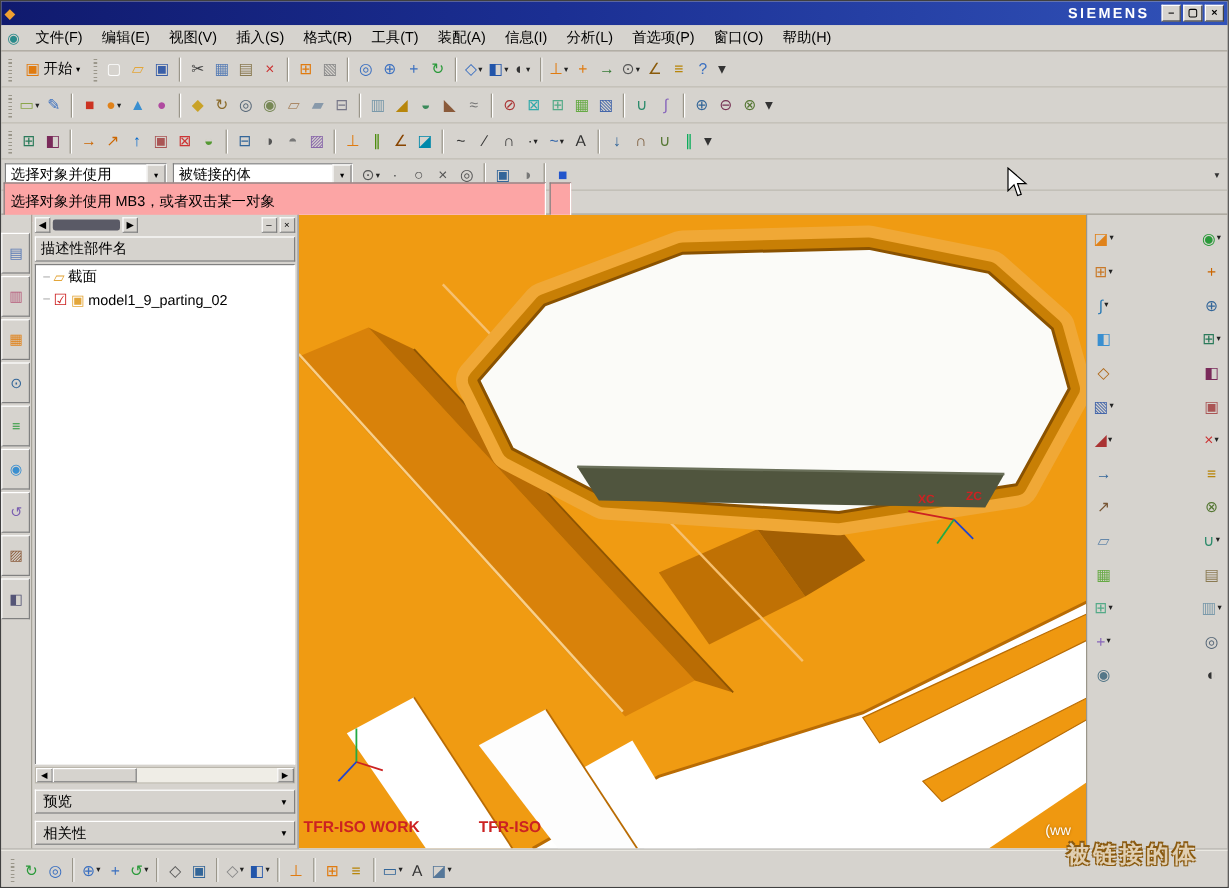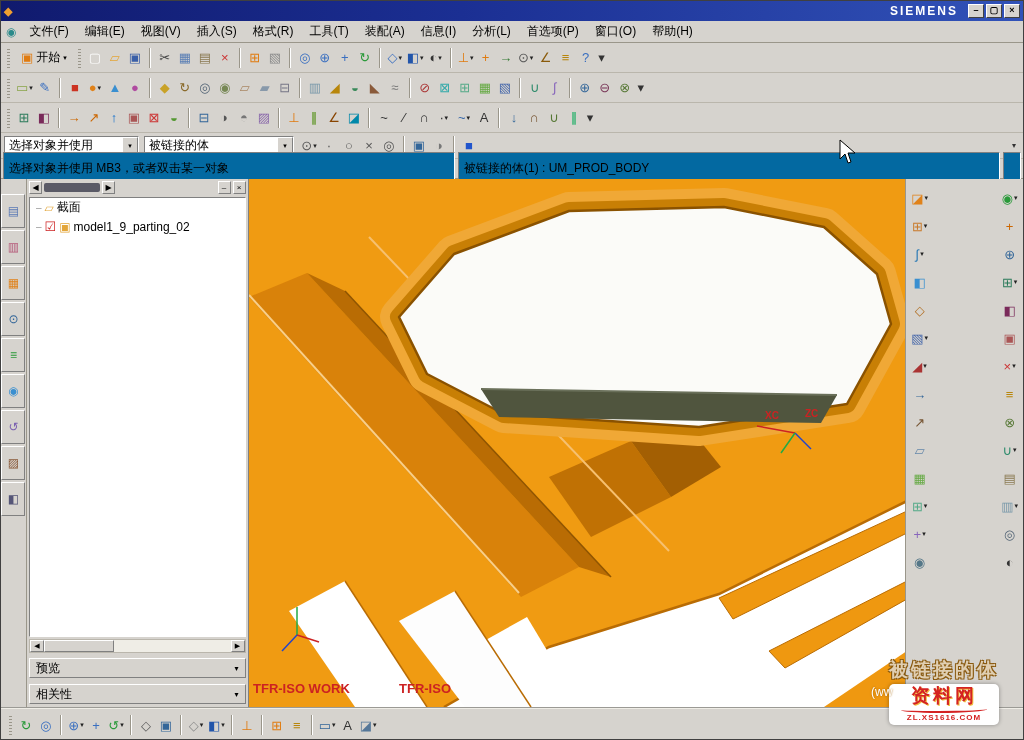--- a/index.html
+++ b/index.html
@@ -60,21 +60,21 @@
   .combo .cval { overflow:hidden; white-space:nowrap; }
   .combo .arrowbtn { margin-left:auto; width:16px; height:18px; background:#d6d3ce;
     border:1px solid; border-color:#fff #808080 #808080 #fff;
     display:flex; align-items:center; justify-content:center; font-size:7px; }
   .spacer { flex:1; }
   
   .promptbar { height:20px; display:flex; align-items:center; background:#d6d3ce;
     padding:0 2px; gap:3px; border-bottom:1px solid #9a968a; }
   .sunken { border:1px solid; border-color:#808080 #ffffff #ffffff #808080;
     height:34px; font-size:12px; padding:0 5px; display:flex; align-items:center;
-    background:#0369a1; white-space:nowrap; overflow:hidden; }
+    background:#fca5a5; white-space:nowrap; overflow:hidden; }
   .prompt-left { width:452px; }
   .prompt-right { flex:1; }
   .prompt-end { width:18px; }
   
   .main { display:flex; height:528px; }
   .resourcebar { width:26px; background:#d6d3ce; border-right:1px solid #9a968a;
     display:flex; flex-direction:column; align-items:center; padding-top:14px; }
   .rtab { width:24px; height:34px; margin:1px 0; background:#d6d3ce;
     border:1px solid; border-color:#fff #808080 #808080 #fff;
     display:flex; align-items:center; justify-content:center; font-size:12px; }
@@ -619,23 +619,20 @@
   <span class="spacer"></span>
   <span class="tbtn mini">
       <span class="glyph" style="font-size:8px">▾</span>
     </span>
 </div>
 
 <div class="promptbar">
   <div class="sunken prompt-left">
     <span>选择对象并使用 MB3，或者双击某一对象</span>
   </div>
-  <div class="sunken prompt-right">
-    <span>被链接的体(1) : UM_PROD_BODY</span>
-  </div>
   <div class="sunken prompt-end"></div>
 </div>
 
 <div class="main">
 
   <div class="resourcebar">
     <span class="repeat">
       
     
         <div class="rtab" title="assembly-navigator-tab">
@@ -679,20 +676,21 @@
   <div class="navigator">
     <div class="nav-splitbar">
       <span class="splitbtn">◀</span>
       <span class="splithandle"></span>
       <span class="splitbtn">▶</span>
       <span class="right">
         <span class="splitbtn">–</span>
         <span class="splitbtn">×</span>
       </span>
     </div>
+    <div class="nav-header">描述性部件名</div>
     <div class="tree">
       <span class="repeat">
         
       
           <div class="trow">
             <span class="tpre">–</span>
 
             <span class="tico" style="color: rgb(227, 166, 58);">▱</span>
             <span class="tlabel">截面</span>
           </div>
@@ -1011,18 +1009,13 @@
 
 <div class="cursor">
   <svg width="18" height="26" viewBox="0 0 18 26">
     <polygon points="1,1 1,20 6,15 9,24 12,23 9,14 16,14" fill="#ffffff" stroke="#000000" stroke-width="1"></polygon>
   </svg>
 </div>
 
 <div class="watermark">
   <div class="wm-brand">被链接的体</div>
   <span class="wm-partial">(ww</span>
-  <div class="wm-logo">
-    <div class="wm-logo-title">资料网</div>
-    <span class="wm-swoosh"></span>
-    <div class="wm-logo-sub">ZL.XS1616.COM</div>
-  </div>
 </div>
 
 </body></html>

